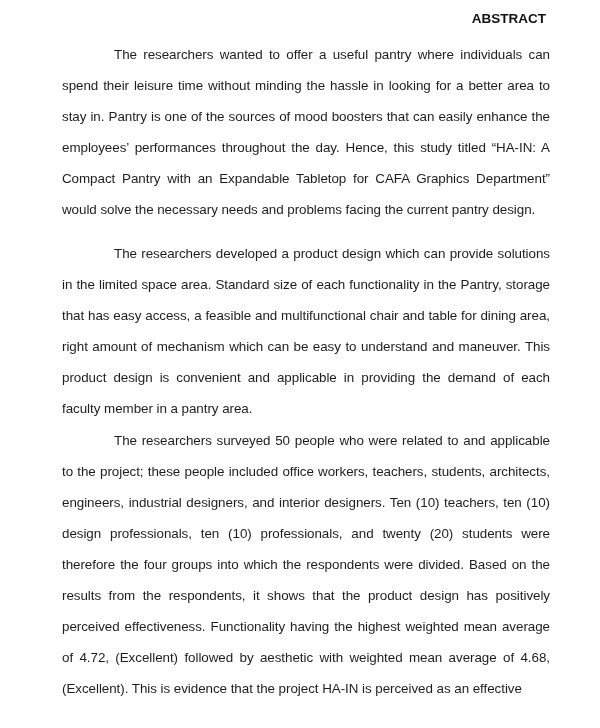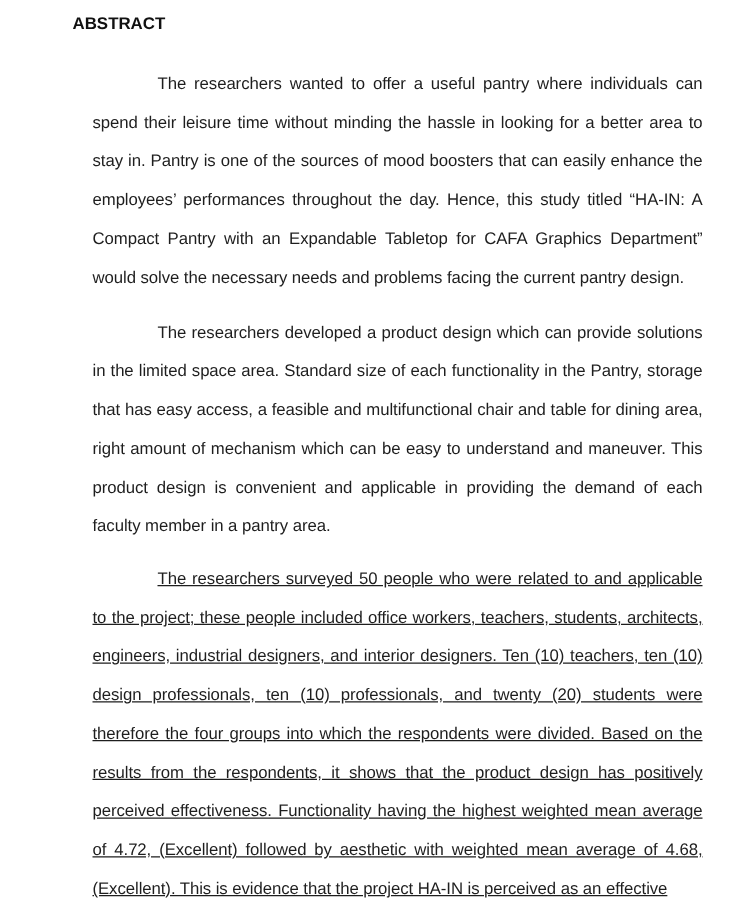--- a/index.html
+++ b/index.html
@@ -19,44 +19,44 @@
       position: absolute;
       left: 58px;
       top: 0;
       width: 488px;
     }
     .title {
       position: absolute;
       left: 0;
       width: 488px;
       top: 10px;
-      text-align: left;
+      text-align: right;
       font-weight: bold;
       font-size: 13.5px;
       line-height: 18px;
       color: #111;
     }
     .para {
       position: absolute;
       left: 0;
       width: 488px;
       font-size: 13.4px;
       line-height: 31px;
       text-align: justify;
       text-align-last: left;
-      margin: 16px;
+      margin: 4px;
       letter-spacing: -0.05px;
     }
     .para .indent {
       display: inline-block;
       width: 52px;
     }
     #p1 { top: 35px; }
     #p2 { top: 234px; }
-    #p3 { top: 431px; text-decoration: underline; }
+    #p3 { top: 421px; }
   </style>
 </head>
 <body>
 
 <div class="page">
   <div class="title">ABSTRACT</div>
 
   <p class="para" id="p1"><span class="indent"></span><span>The researchers wanted to offer a useful pantry where individuals can spend their leisure time without minding the hassle in looking for a better area to stay in. Pantry is one of the sources of mood boosters that can easily enhance the employees’ performances throughout the day. Hence, this study titled “HA-IN: A Compact Pantry with an Expandable Tabletop for CAFA Graphics Department” would solve the necessary needs and problems facing the current pantry design.</span></p>
 
   <p class="para" id="p2"><span class="indent"></span><span>The researchers developed a product design which can provide solutions in the limited space area. Standard size of each functionality in the Pantry, storage that has easy access, a feasible and multifunctional chair and table for dining area, right amount of mechanism which can be easy to understand and maneuver. This product design is convenient and applicable in providing the demand of each faculty member in a pantry area.</span></p>

